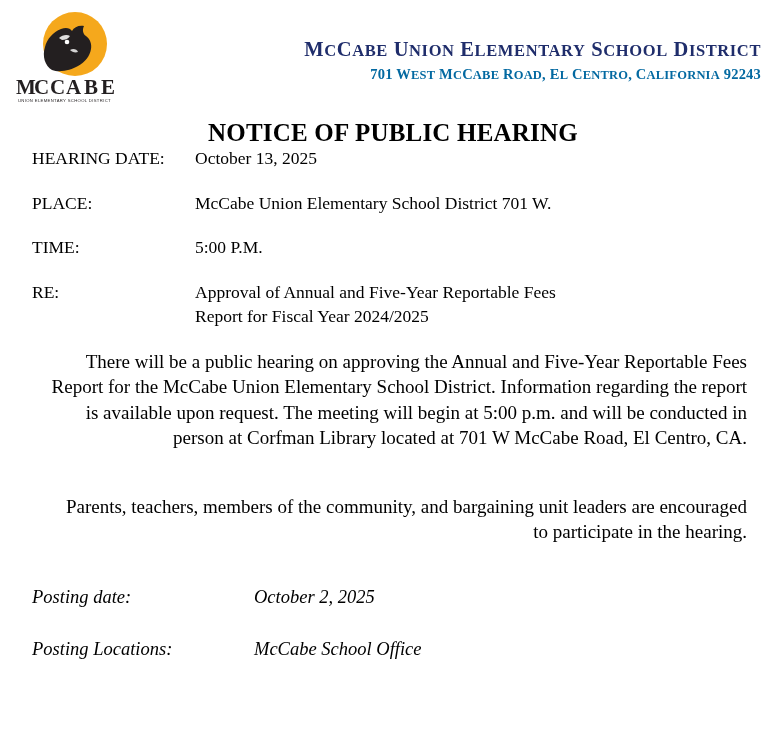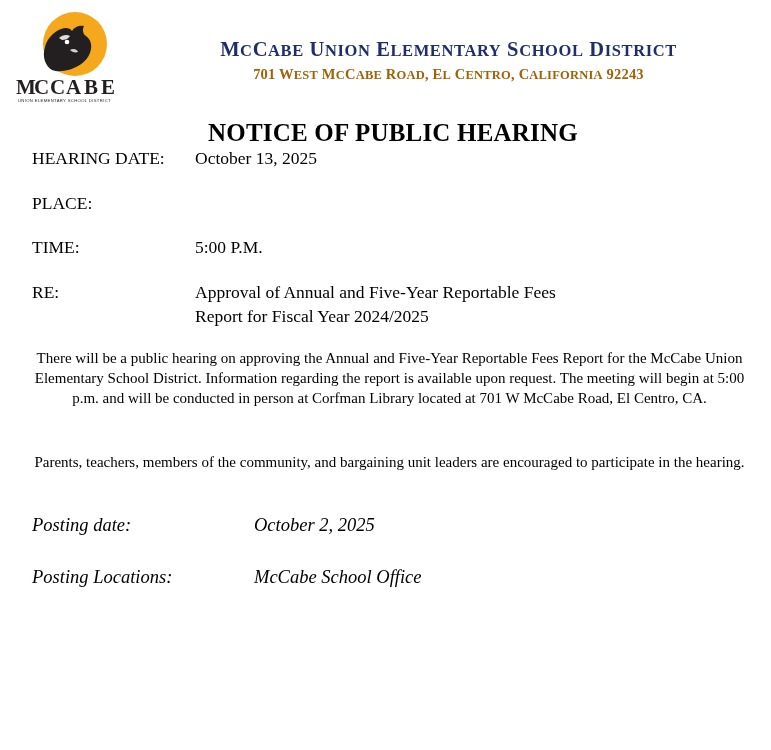--- a/index.html
+++ b/index.html
@@ -36,33 +36,33 @@
     width: 120px;
     height: 98px;
   }
   .logo svg { display: block; }
 
   .district-block {
     position: absolute;
     left: 136px;
     right: 10px;
     top: 38px;
-    text-align: center;
+    text-align: right;
   }
   .district-name {
     font-family: "Liberation Serif", serif;
     color: #1f2d6b;
     font-weight: bold;
     font-size: 20.5px;
     letter-spacing: 0.6px;
     white-space: nowrap;
   }
   .district-name .sc { font-size: 16.5px; }
   .district-addr {
-    color: #a16207;
+    color: #0369a1;
     font-weight: bold;
     font-size: 14.5px;
     letter-spacing: 0.2px;
     margin-top: 5px;
     white-space: nowrap;
   }
   .district-addr .sc { font-size: 12.5px; }
 
   
   .doc-title {
@@ -91,25 +91,25 @@
     flex: 0 0 163px;
     white-space: nowrap;
   }
   .field-value {
     flex: 1 1 auto;
   }
   .field-value .vline { display: block; }
 
   
   .body-para {
-    padding-left: 32px;
+    padding-left: 51px;
     padding-right: 24px;
-    font-size: 15px;
+    font-size: 19px;
     line-height: 1.33;
-    text-align: center;
+    text-align: right;
   }
   .para-1 { margin-top: 15px; }
   .para-2 { margin-top: 44px; }
 
   
   .posting {
     padding-left: 32px;
     margin-top: 40px;
   }
   .posting-row {
@@ -169,20 +169,21 @@
     <div class="field-row">
       <div class="field-label">HEARING DATE:</div>
       <div class="field-value">
         <span class="vline">October 13, 2025</span>
       </div>
     </div>
 
     <div class="field-row">
       <div class="field-label">PLACE:</div>
       <div class="field-value">
+        <span class="vline">McCabe Union Elementary School District   701 W.</span>
       </div>
     </div>
 
     <div class="field-row">
       <div class="field-label">TIME:</div>
       <div class="field-value">
         <span class="vline">5:00 P.M.</span>
       </div>
     </div>
 

